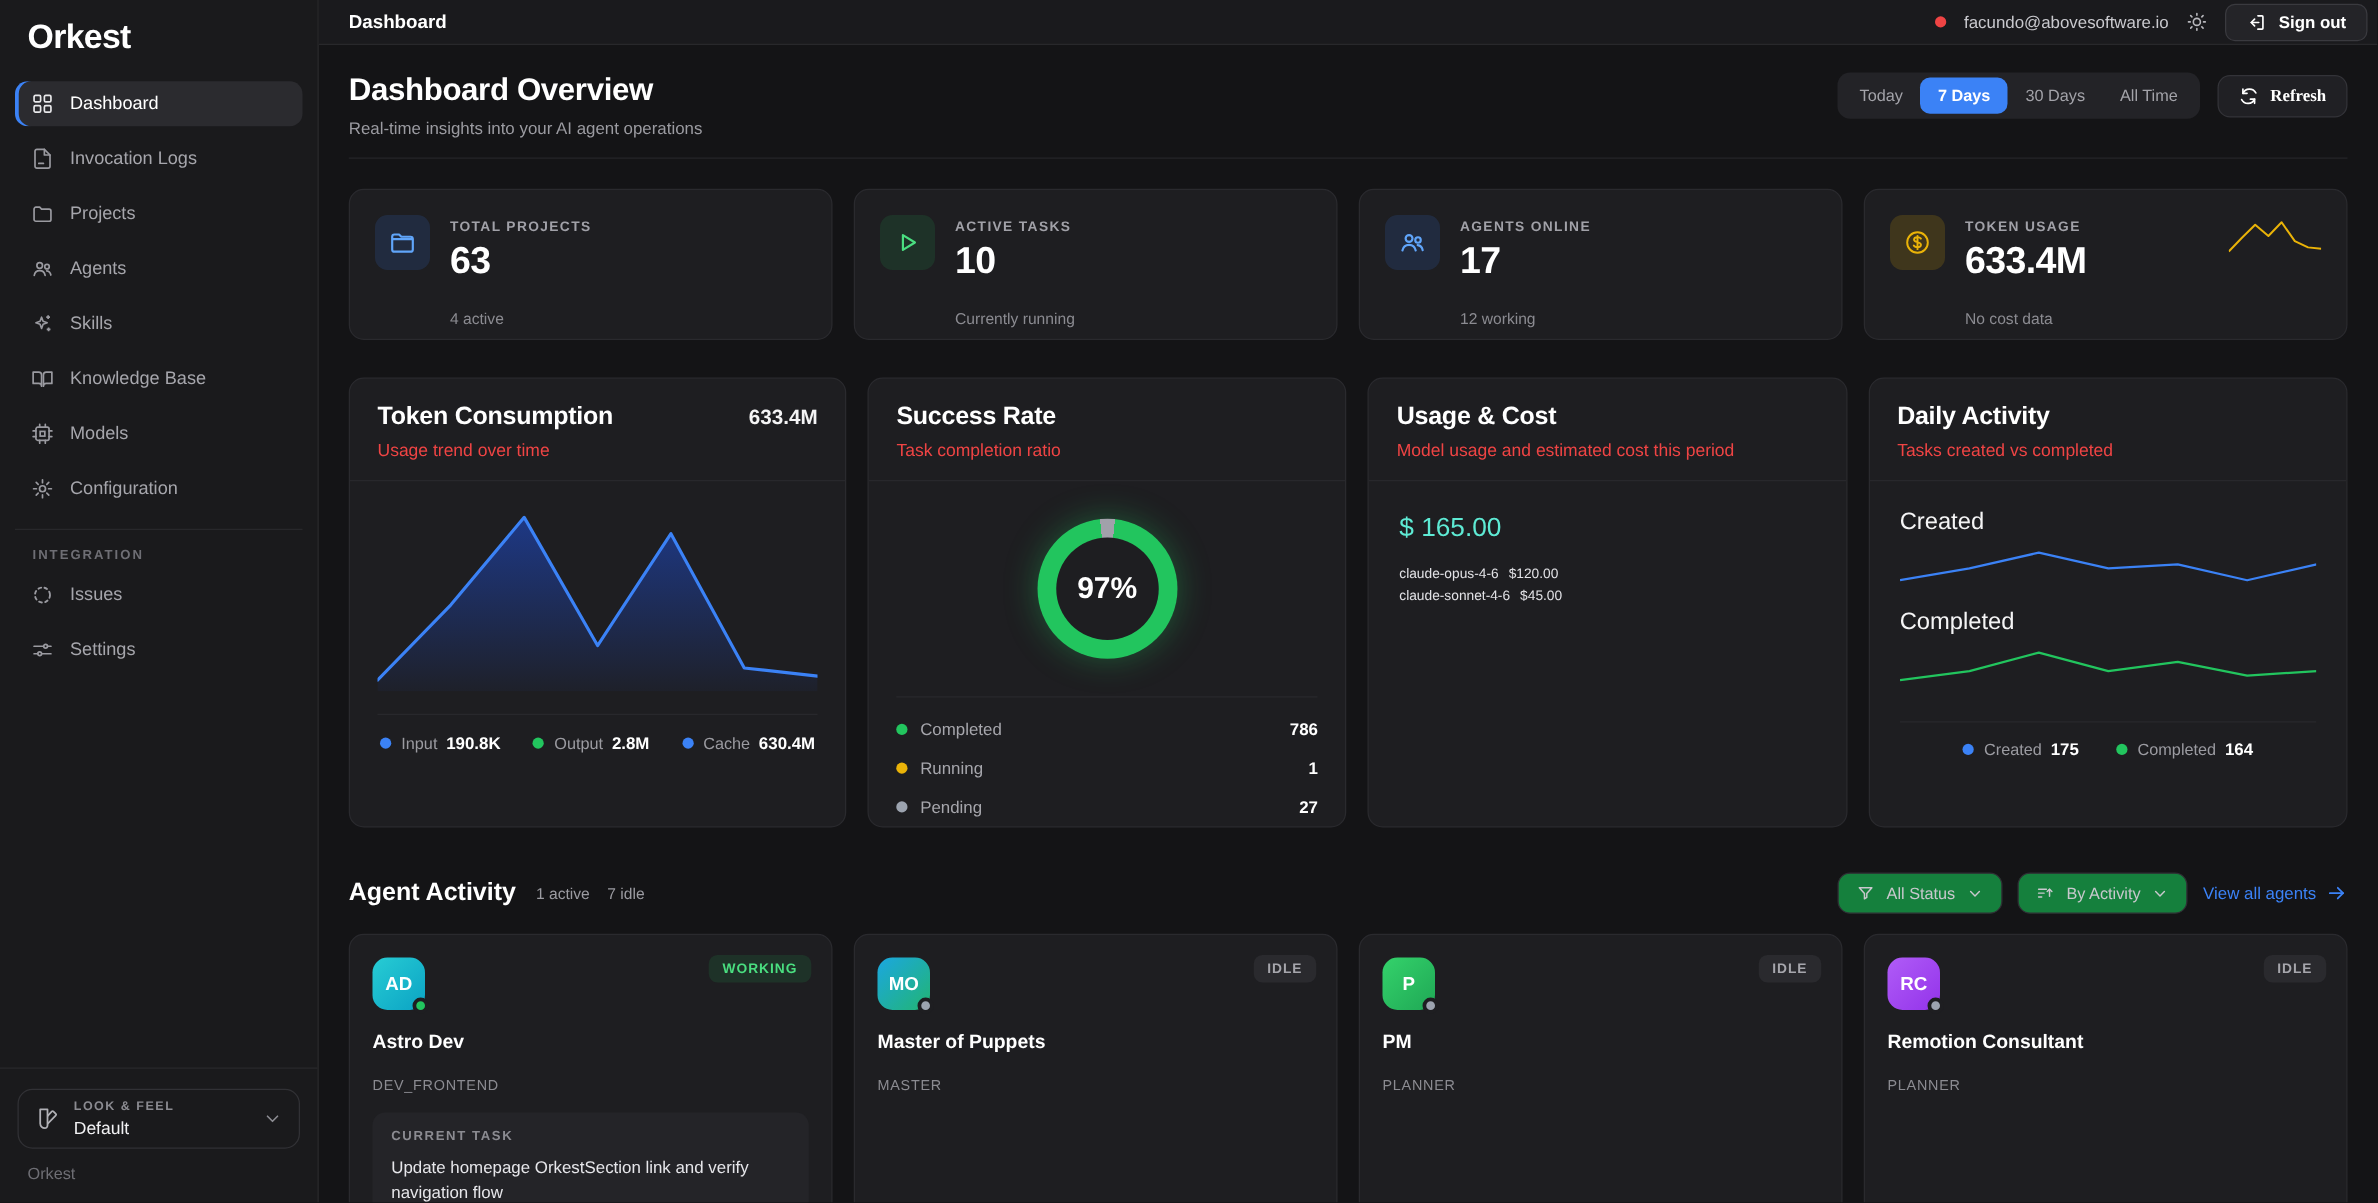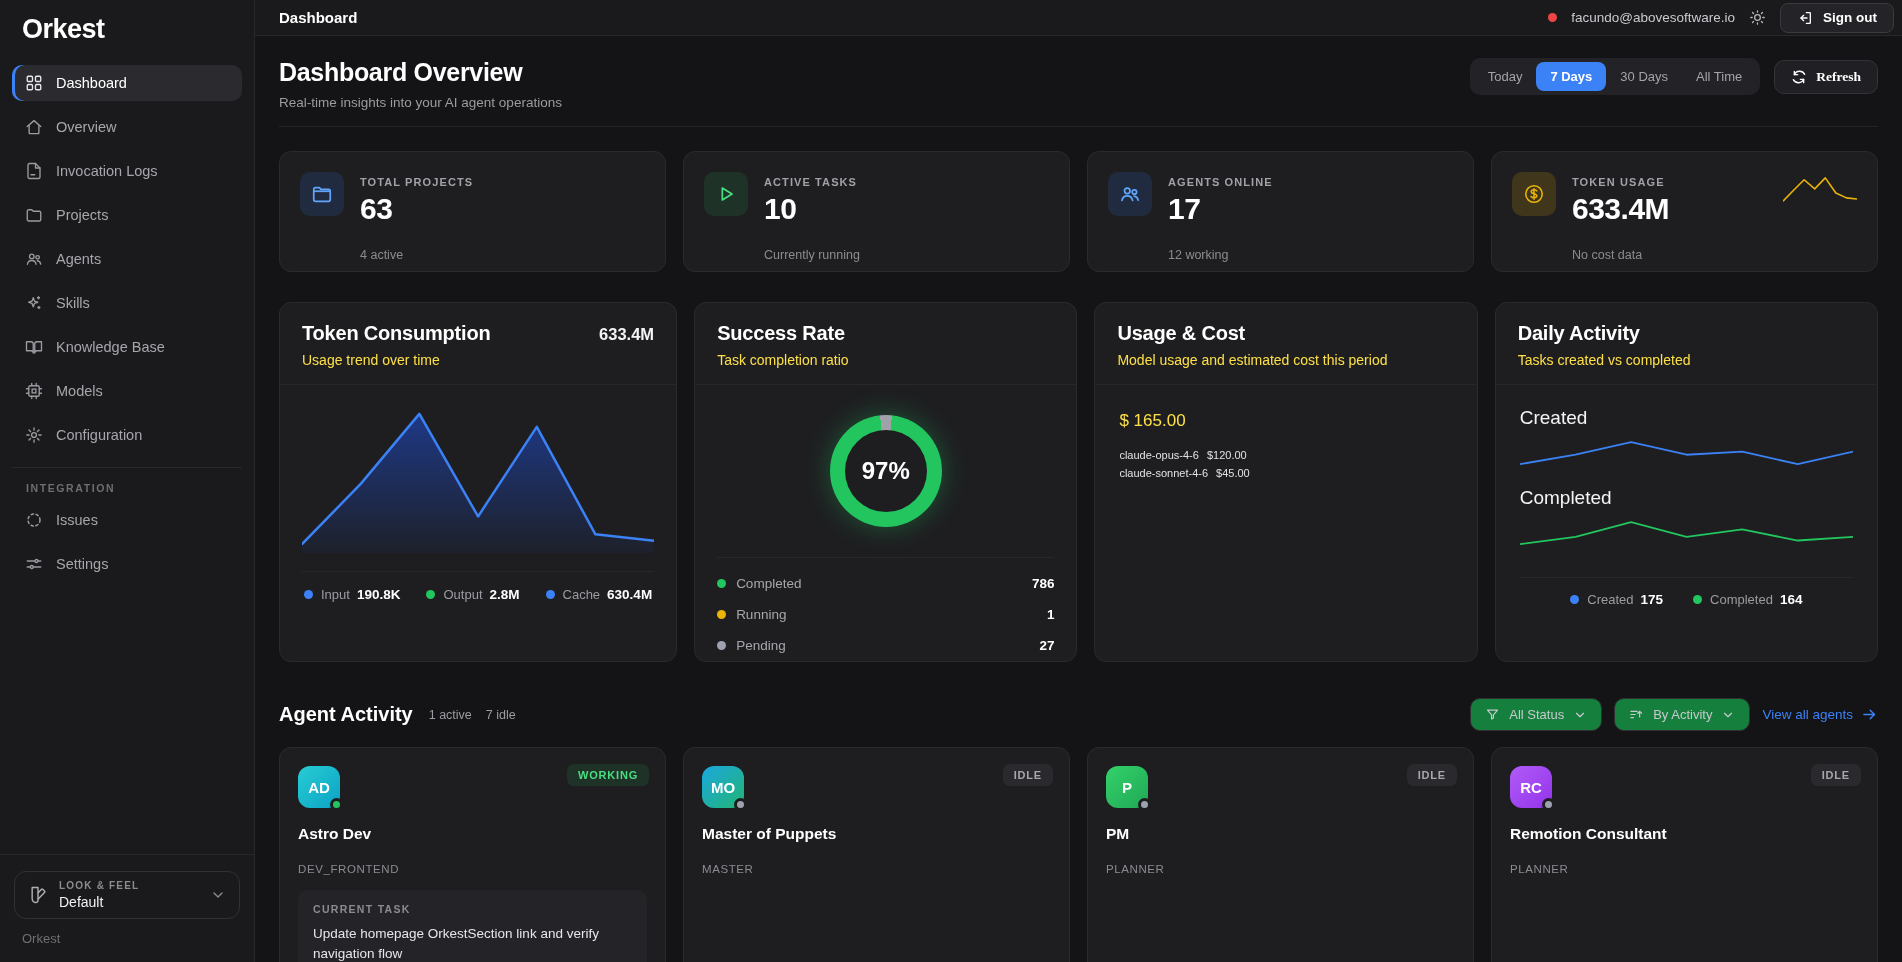--- a/index.html
+++ b/index.html
@@ -61,21 +61,21 @@
   .stat-sub{font-size:12.5px;color:#8b8b91;margin-top:22px}
   .stat-spark{position:absolute;right:20px;top:22px;width:74px;height:32px}
 
   
   .charts{margin-top:30px}
   .chart-card{height:360px;display:flex;flex-direction:column}
   .card-head{padding:19px 22px 16px;border-bottom:1px solid #28282c}
   .card-head-row{display:flex;justify-content:space-between;align-items:baseline}
   .card-title{font-size:20px;font-weight:800;letter-spacing:-.2px}
   .card-head-value{font-size:16.5px;font-weight:600;color:#f4f4f5}
-  .card-sub{font-size:14px;color:#fde047;margin-top:7px}
+  .card-sub{font-size:14px;color:#ef4444;margin-top:7px}
   .tc-body{padding:20px 22px 0;display:flex;flex-direction:column}
   .tc-chart{width:100%;height:148px}
   .inner-div{border:0;border-top:1px solid #28282c;margin-top:18px}
   .legend-row{display:flex;gap:26px;padding:15px 2px;align-items:center}
   .dot{width:9px;height:9px;border-radius:50%;display:inline-block;flex:none}
   .d-blue{background:#3b82f6}.d-green{background:#22c55e}.d-yellow{background:#eab308}.d-gray{background:#9ca3af}
   .lg-label{font-size:13px;color:#9b9ba1;margin-left:8px}
   .lg-value{font-size:13.5px;font-weight:700;color:#fff;margin-left:7px}
   .lg-item{display:flex;align-items:center}
 
@@ -85,21 +85,21 @@
   .donut{width:112px;height:112px;border-radius:50%;position:relative;box-shadow:0 0 26px rgba(34,197,94,.35)}
   .donut-hole{position:absolute;inset:15px;border-radius:50%;background:#1e1e21;display:flex;align-items:center;justify-content:center}
   .donut-pct{font-size:24px;font-weight:800}
   .sr-rows{padding:10px 22px 0}
   .sr-row{display:flex;align-items:center;padding:8px 0;font-size:13.5px;color:#a6a6ac}
   .sr-row .lbl{margin-left:10px}
   .sr-row .val{margin-left:auto;color:#fff;font-weight:600}
 
   
   .uc-body{padding:26px 24px 0}
-  .uc-total{font-size:17px;color:#fde047}
+  .uc-total{font-size:21px;color:#5eead4}
   .uc-models{margin-top:16px;font-size:11px;color:#e2e2e6;line-height:1.6}
   .uc-model{display:flex;gap:8px}
 
   
   .da-body{padding:22px 24px 0;display:flex;flex-direction:column;flex:1}
   .da-label{font-size:19px;color:#f4f4f5}
   .da-svg{width:100%;height:34px;margin-top:8px}
   .da-label2{margin-top:16px}
   .da-legend{display:flex;justify-content:center;gap:30px;padding:14px 0}
 
@@ -138,29 +138,20 @@
       <div class="nav-item active">
         <span>
             <svg width="18" height="18" viewBox="0 0 24 24" fill="none" stroke="currentColor" stroke-width="1.8">
               <rect x="3" y="3" width="7" height="7" rx="1.5"></rect>
               <rect x="14" y="3" width="7" height="7" rx="1.5"></rect>
               <rect x="3" y="14" width="7" height="7" rx="1.5"></rect>
               <rect x="14" y="14" width="7" height="7" rx="1.5"></rect>
             </svg>
           </span>
         <span>Dashboard</span>
-      </div>
-      <div class="nav-item">
-        <span>
-            <svg width="18" height="18" viewBox="0 0 24 24" fill="none" stroke="currentColor" stroke-width="1.8" stroke-linecap="round" stroke-linejoin="round">
-              <path d="M3 11.3 12 3.5l9 7.8"></path>
-              <path d="M5.5 9.8V20c0 .5.4.8.8.8h11.4c.4 0 .8-.3.8-.8V9.8"></path>
-            </svg>
-          </span>
-        <span>Overview</span>
       </div>
       <div class="nav-item">
         <span>
             <svg width="18" height="18" viewBox="0 0 24 24" fill="none" stroke="currentColor" stroke-width="1.8" stroke-linecap="round" stroke-linejoin="round">
               <path d="M6 2h8l6 6v12a2 2 0 0 1-2 2H6a2 2 0 0 1-2-2V4a2 2 0 0 1 2-2z"></path>
               <path d="M14 2v6h6"></path>
               <path d="M8 17h5"></path>
             </svg>
           </span>
         <span>Invocation Logs</span>

